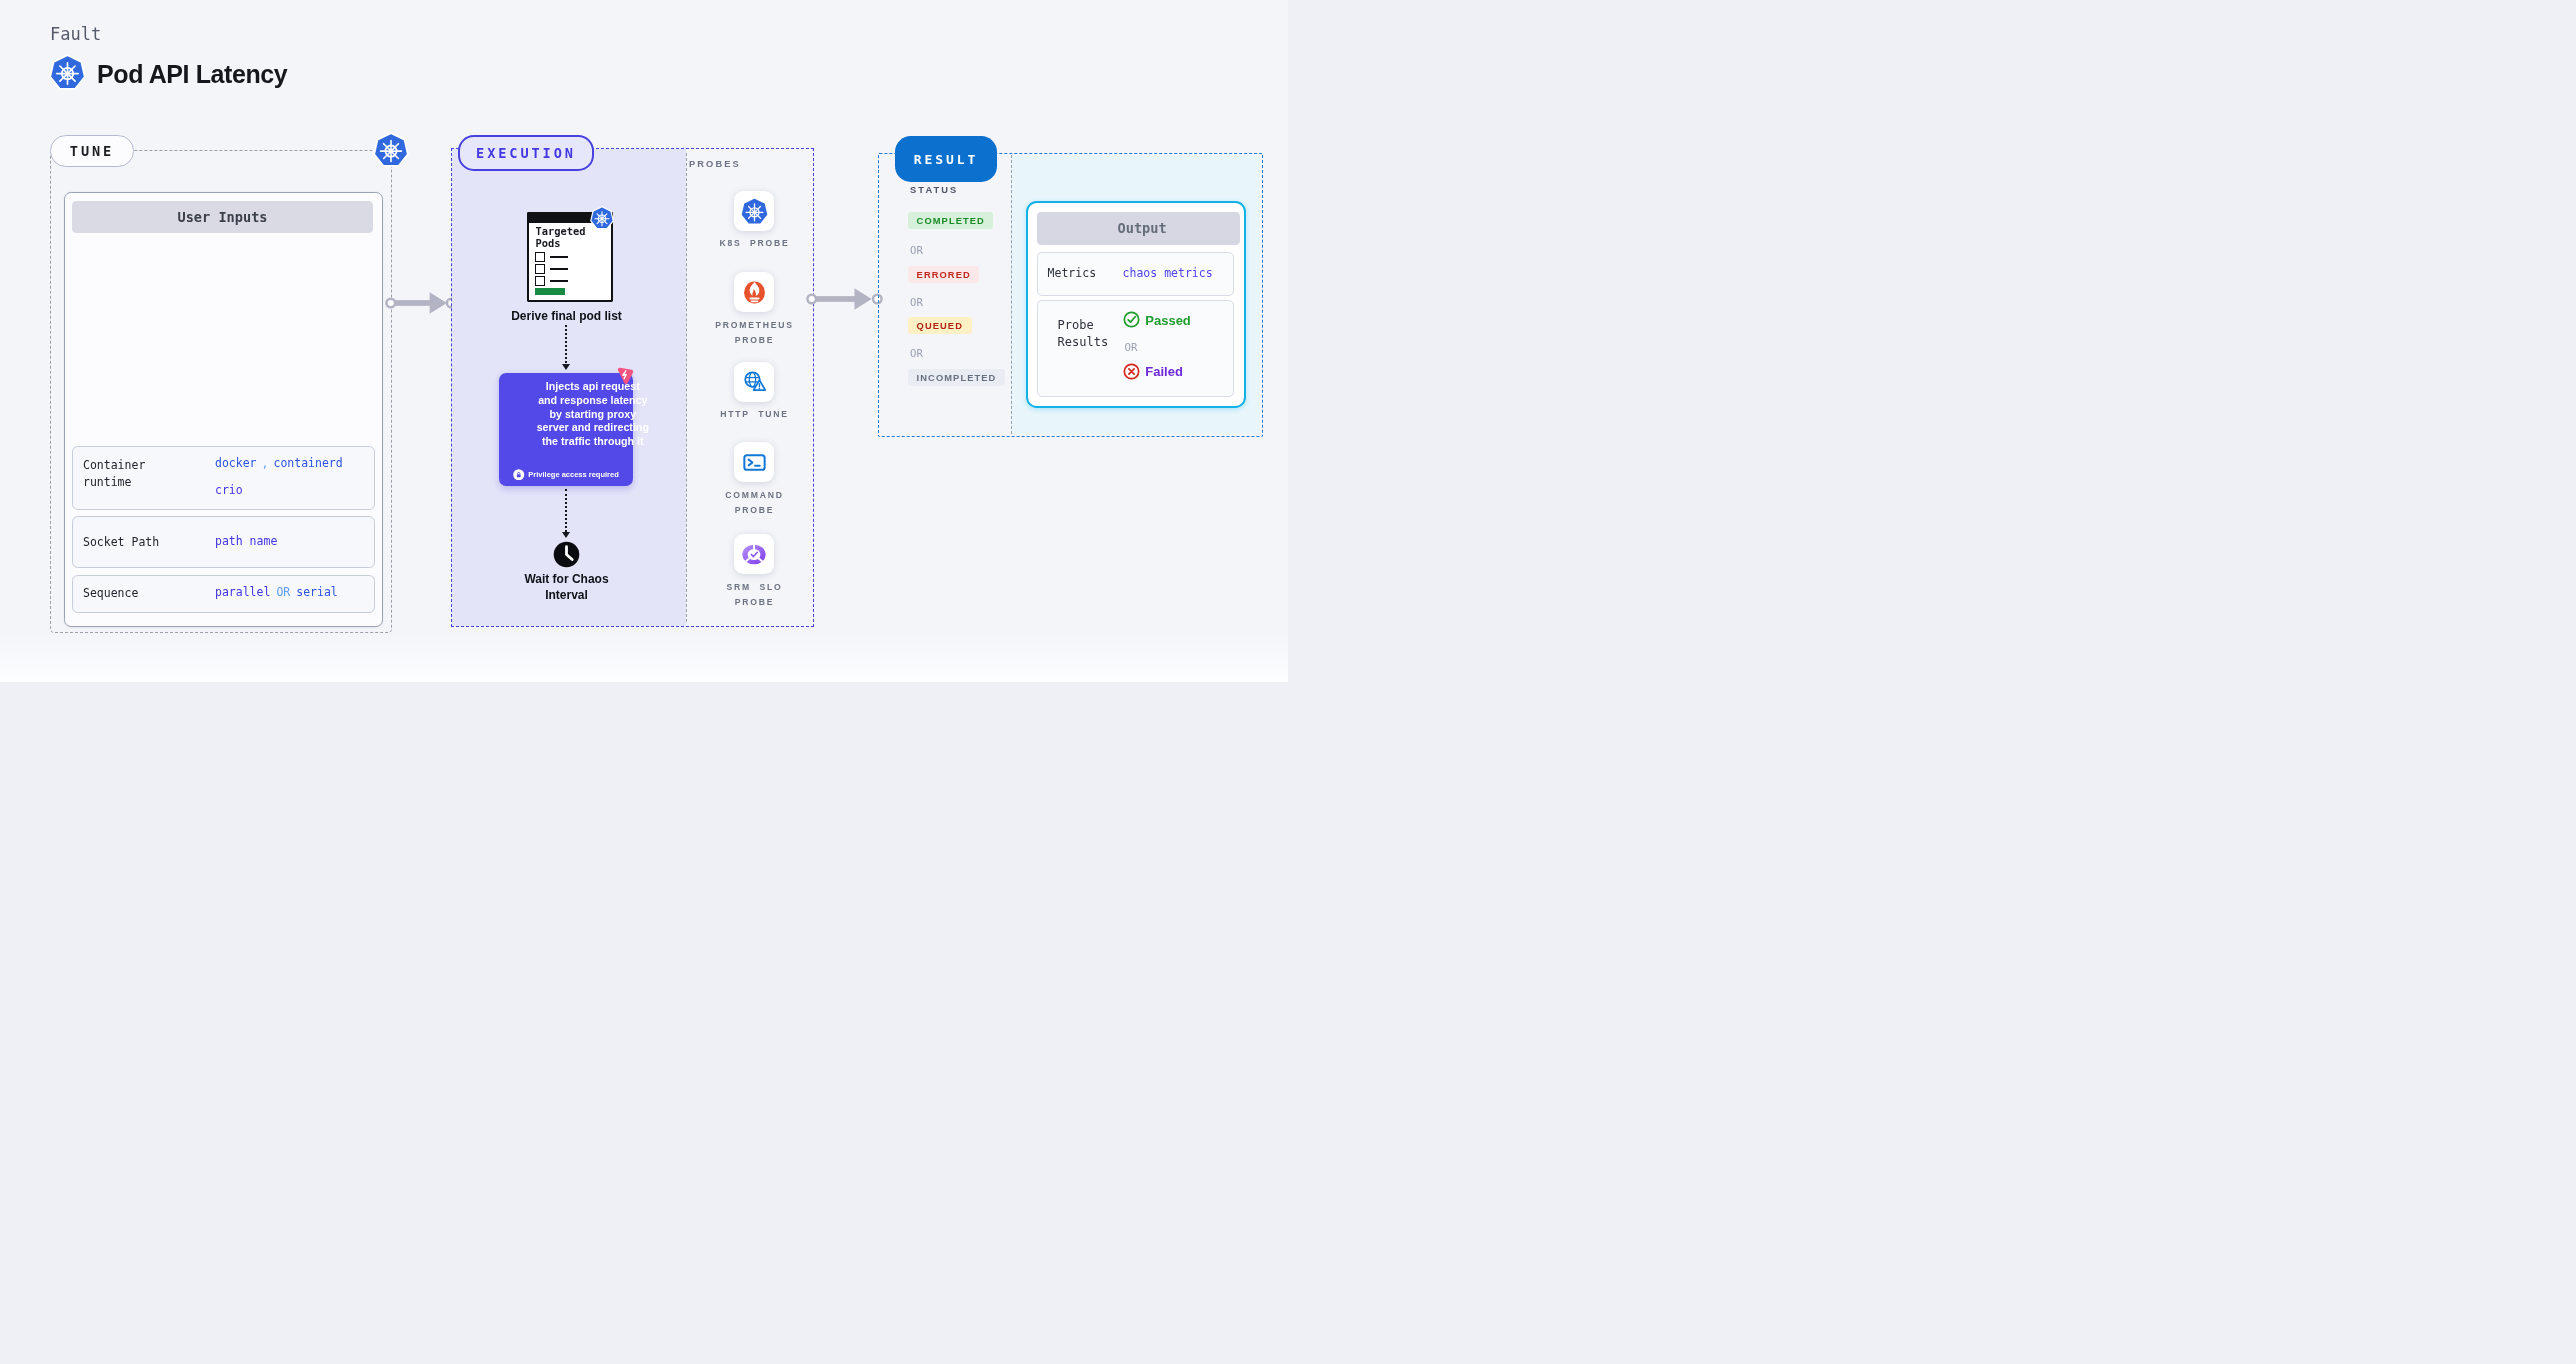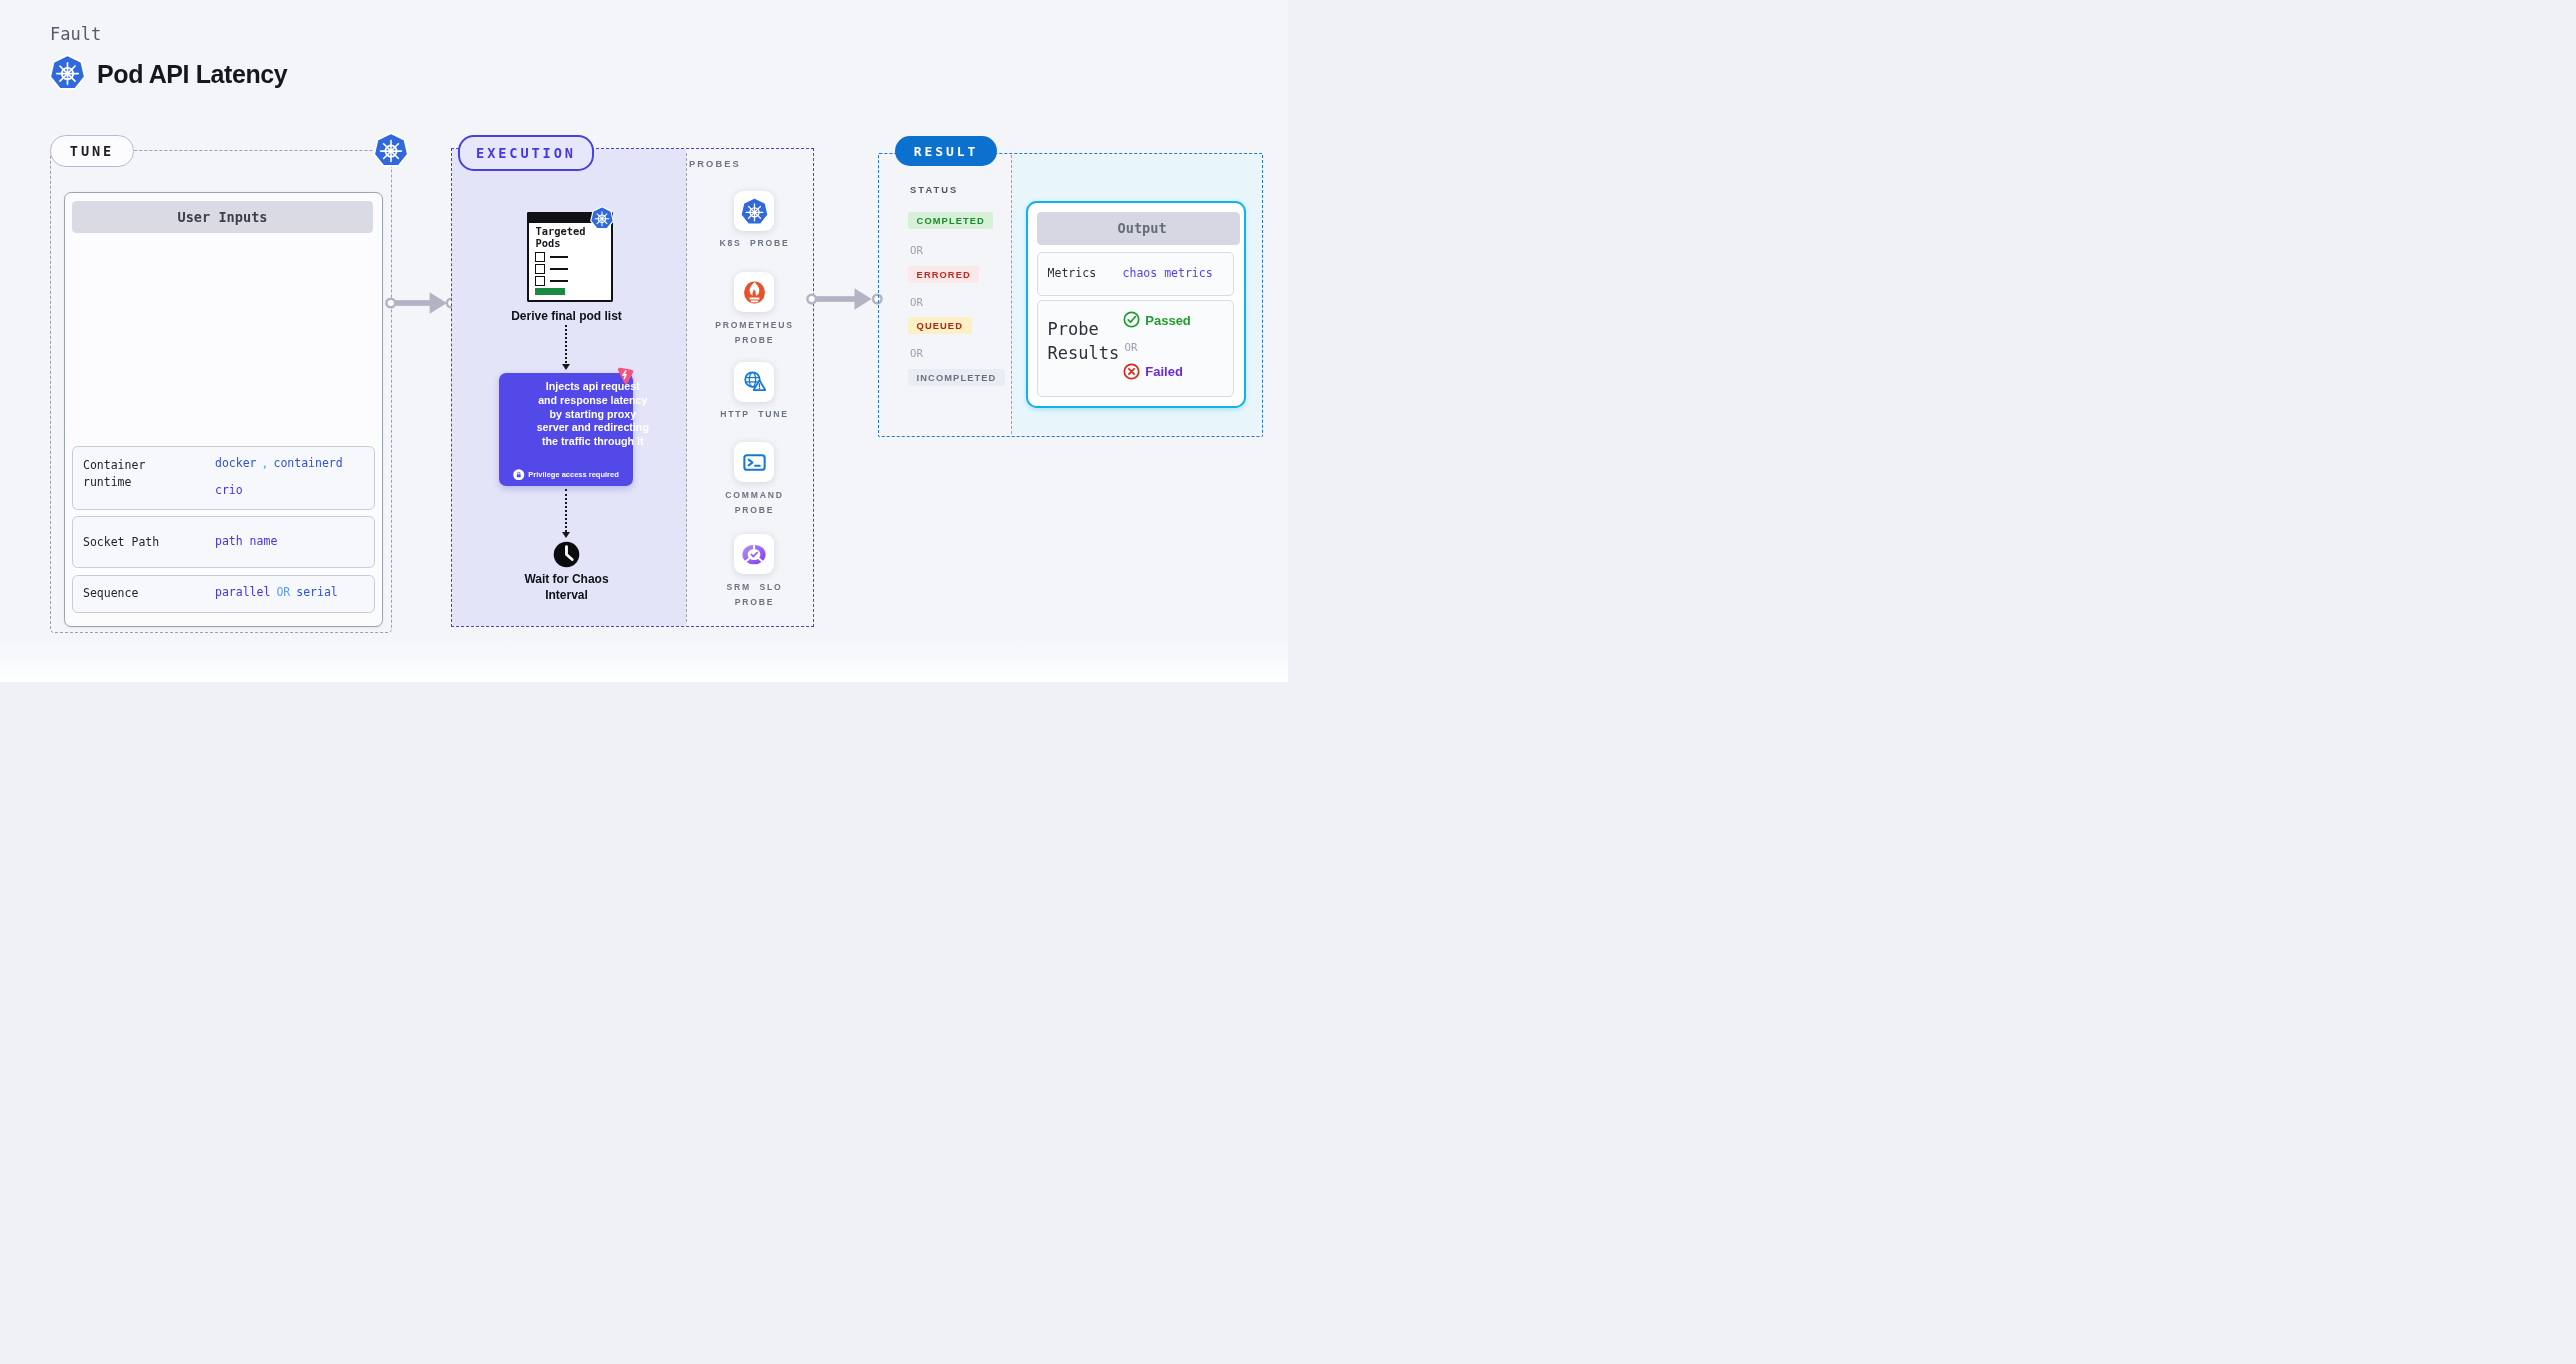--- a/index.html
+++ b/index.html
@@ -231,41 +231,41 @@
 
   <svg class="abs" style="left:806px;top:286px" width="77" height="26" viewBox="0 0 108 36">
     <rect x="12" y="14" width="58" height="8" fill="#b2b4c4"></rect>
     <polygon points="68,3 68,33 92,18" fill="#b2b4c4"></polygon>
     <circle cx="8" cy="18" r="6" fill="#fff" stroke="#b2b4c4" stroke-width="3.5"></circle>
     <circle cx="100" cy="18" r="6" fill="#fff" stroke="#b2b4c4" stroke-width="3.5"></circle>
   </svg>
 
   <div class="abs" style="left:878px;top:153px;width:383px;height:282px;border:1.8px dashed #1b79da;border-radius:1.4px;"></div>
   <div class="abs" style="left:1011px;top:155px;width:248px;height:279px;background:#e8f6fc;border-left:1.1px dashed #98a0ae;"></div>
-  <div class="abs pill" style="left:895px;top:136px;width:102px;height:30px;background:#0c70cf;font-size:13px;color:#fff;">RESULT</div>
+  <div class="abs pill" style="left:895px;top:136px;width:102px;height:46px;background:#0c70cf;font-size:13px;color:#fff;">RESULT</div>
 
   <div class="abs" style="left:910px;top:185px;font-size:9.3px;font-weight:bold;letter-spacing:2.1px;color:#4d5464;">STATUS</div>
   <span class="abs badge" style="left: 908px; top: 212px; background: rgb(214, 240, 218); color: rgb(28, 138, 40);">COMPLETED</span>
   <div class="abs or" style="left:910px;top:244px;">OR</div>
   <span class="abs badge" style="left: 908px; top: 266px; background: rgb(251, 233, 233); color: rgb(195, 40, 29);">ERRORED</span>
   <div class="abs or" style="left:910px;top:296px;">OR</div>
   <span class="abs badge" style="left: 908px; top: 317px; background: rgb(252, 240, 196); color: rgb(176, 35, 21);">QUEUED</span>
   <div class="abs or" style="left:910px;top:347px;">OR</div>
   <span class="abs badge" style="left: 908px; top: 369px; background: rgb(233, 236, 243); color: rgb(104, 112, 127);">INCOMPLETED</span>
 
   <div class="abs" style="left:1026px;top:201px;width:216px;height:203px;background:#fff;border:2.1px solid #12b1e8;border-radius:10.7px;box-shadow:0 1.4px 5.7px rgba(18,177,232,.25);">
     <div class="abs hdr-bar mono" style="left:8.6px;top:8.6px;width:195px;height:33px;background:#d6d7e2;color:#656d7b;padding-left:8px;">Output</div>
 
     <div class="out-row" style="left:8.6px;top:49px;width:195px;height:42px;">
       <div class="abs mono" style="left:10px;top:13px;font-size:11.5px;color:#2c313a;">Metrics</div>
       <div class="abs mono" style="left:85px;top:13px;font-size:11.5px;color:#5243f0;">chaos metrics</div>
     </div>
 
     <div class="out-row" style="left:8.6px;top:97px;width:195px;height:95px;">
-      <div class="abs mono" style="left:10px;top:15.8px;width:64px;font-size:17px;color:#2c313a;line-height:1.45;">Probe Results</div>
+      <div class="abs mono" style="left:20px;top:15.8px;width:64px;font-size:12px;color:#2c313a;line-height:1.45;">Probe Results</div>
       <div class="abs" style="left:85px;top:10px;display:flex;align-items:flex-end;gap:5.7px;">
         <svg width="17" height="17" viewBox="0 0 26 26">
           <circle cx="13" cy="13" r="11" fill="none" stroke="#1f9e2e" stroke-width="2.6"></circle>
           <path d="M8 13.5 l3.5 3.5 L19 8.5" fill="none" stroke="#1f9e2e" stroke-width="2.6" stroke-linecap="round" stroke-linejoin="round"></path>
         </svg>
         <span style="font-size:13px;font-weight:bold;color:#1f9e2e;">Passed</span>
       </div>
       <div class="abs or" style="left:87px;top:40px;">OR</div>
       <div class="abs" style="left:85px;top:62px;display:flex;align-items:center;gap:5.7px;">
         <svg width="17" height="17" viewBox="0 0 26 26">

